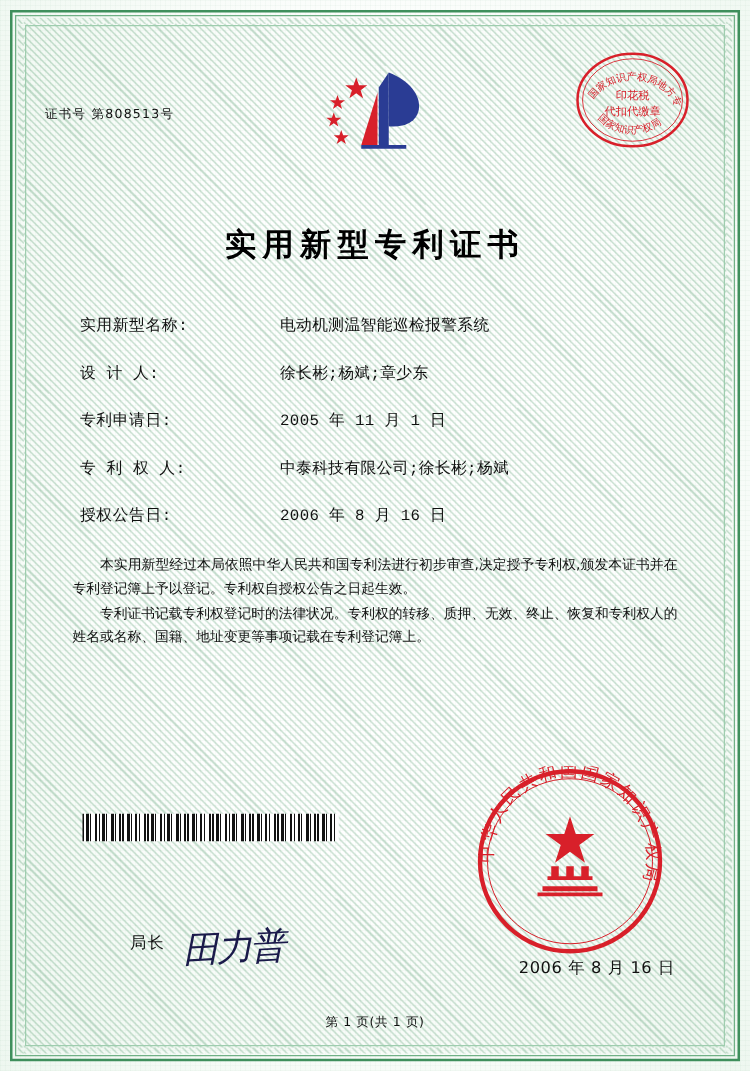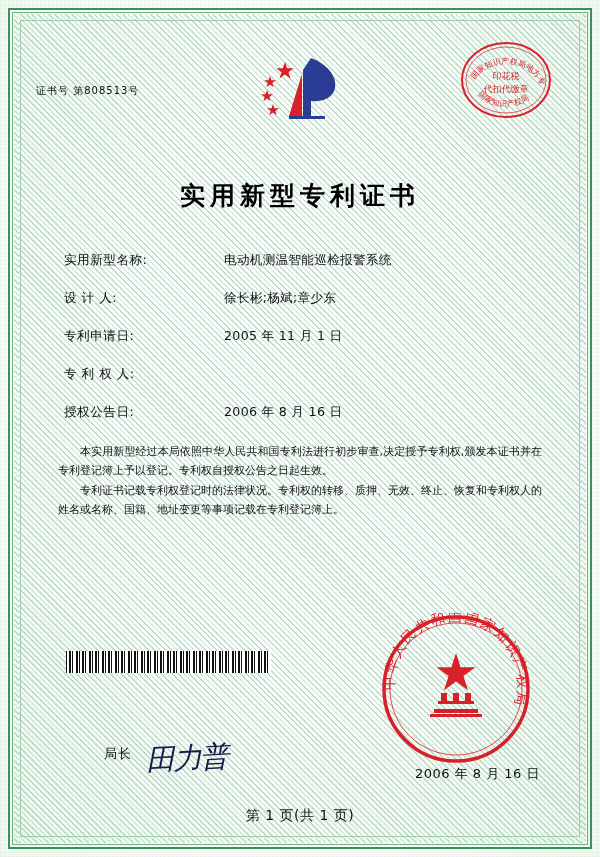--- a/index.html
+++ b/index.html
@@ -112,20 +112,21 @@
     letter-spacing: 5px;
     color: #000;
     margin-top: 48px;
     margin-bottom: 6px;
   }
 
   .fields {
     margin: 40px 0 0 36px;
     font-size: 12.6px;
     color: #111;
+    font-family: Liberation Mono, monospace;
   }
   .field-row {
     display: flex;
     align-items: baseline;
     margin-bottom: 21px;
     white-space: nowrap;
   }
   .field-label {
     width: 112px;
     flex: 0 0 112px;
@@ -206,21 +207,21 @@
     right: 40px;
     bottom: 66px;
     width: 152px;
     height: 152px;
   }
   .page-footer {
     position: absolute;
     left: 0; right: 0;
     bottom: 6px;
     text-align: center;
-    font-size: 14px;
+    font-size: 10px;
     color: #111;
     letter-spacing: 0.5px;
   }
 </style>
 </head>
 <body>
 
 <div id="certificate">
 
   <div class="frame-outer"></div>
@@ -277,20 +278,21 @@
       <div class="field-row">
         <span class="field-label">设 计 人:</span>
         <span class="field-value">徐长彬;杨斌;章少东</span>
       </div>
       <div class="field-row">
         <span class="field-label">专利申请日:</span>
         <span class="field-value">2005 年 11 月 1 日</span>
       </div>
       <div class="field-row">
         <span class="field-label">专 利 权 人:</span>
+        <span class="field-value">中泰科技有限公司;徐长彬;杨斌</span>
       </div>
       <div class="field-row">
         <span class="field-label">授权公告日:</span>
         <span class="field-value">2006 年 8 月 16 日</span>
       </div>
     </div>
 
     <div class="paras">
       <div class="para">本实用新型经过本局依照中华人民共和国专利法进行初步审查,决定授予专利权,颁发本证书并在专利登记簿上予以登记。专利权自授权公告之日起生效。</div>
       <div class="para">专利证书记载专利权登记时的法律状况。专利权的转移、质押、无效、终止、恢复和专利权人的姓名或名称、国籍、地址变更等事项记载在专利登记簿上。</div>

